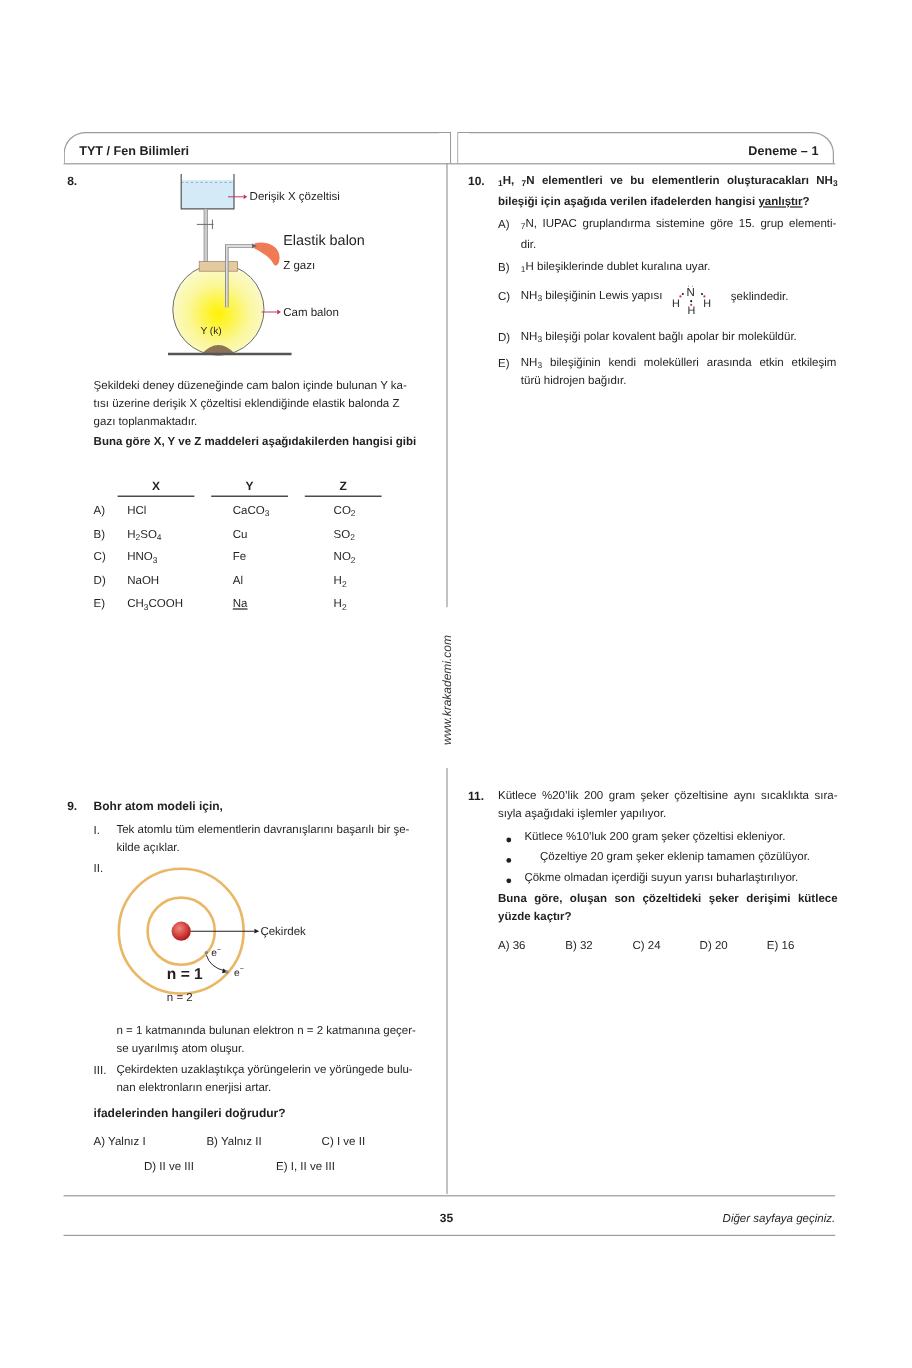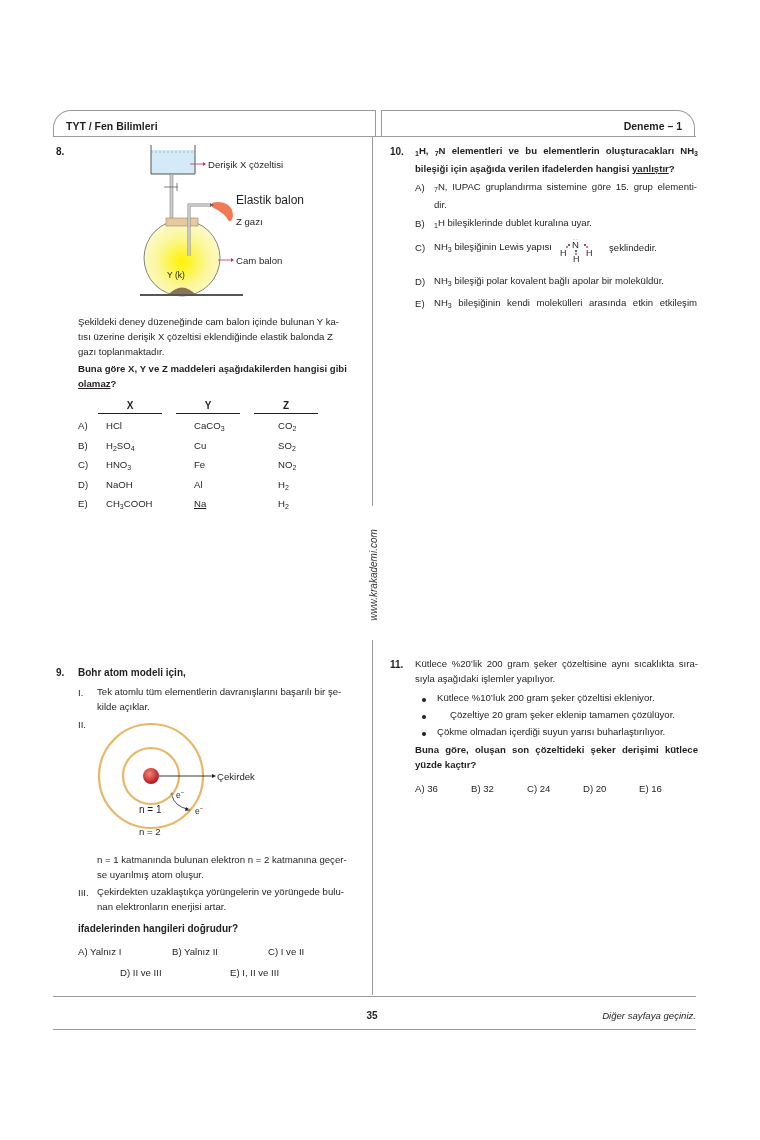--- a/index.html
+++ b/index.html
@@ -96,21 +96,20 @@
 <span class="abs" style="left:236px;top:255px;font-size:9.6px;">Cam balon</span>
 <span class="abs" style="left:167px;top:270px;font-size:8.5px;">Y (k)</span>
 
 <div class="para" style="left:78px;top:314px;width:280px;">
   <div>Şekildeki deney düzeneğinde cam balon içinde bulunan Y ka-</div>
   <div>tısı üzerine derişik X çözeltisi eklendiğinde elastik balonda Z</div>
   <div>gazı toplanmaktadır.</div>
 </div>
 <div class="para bold" style="left:78px;top:361px;width:285px;">
   <div>Buna göre X, Y ve Z maddeleri aşağıdakilerden hangisi gibi</div>
-  <div><u>olamaz</u><span>?</span></div>
 </div>
 
 <div class="tbl-head" style="left:98px;top:400px;width:64px;">X</div>
 <div class="tbl-head" style="left:176px;top:400px;width:64px;">Y</div>
 <div class="tbl-head" style="left:254px;top:400px;width:64px;">Z</div>
 <div class="tbl-rule" style="left:98px;top:413px;width:64px;"></div>
 <div class="tbl-rule" style="left:176px;top:413px;width:64px;"></div>
 <div class="tbl-rule" style="left:254px;top:413px;width:64px;"></div>
 
 <div id="q8-rows">
@@ -159,21 +158,21 @@
   <line x1="69" y1="54" x2="122" y2="54" stroke="#231f20" stroke-width="0.9"></line>
   <polygon points="122,52 126,54 122,56" fill="#231f20"></polygon>
   <path d="M 82 74 Q 85 84 97 87" fill="none" stroke="#231f20" stroke-width="0.8"></path>
   <polygon points="96,85 100,88 95,89" fill="#231f20"></polygon>
   <circle cx="82" cy="72" r="1.5" fill="#888"></circle>
   <circle cx="99" cy="88" r="1.5" fill="#888"></circle>
 </svg>
 <span class="abs" style="left:217px;top:771px;font-size:9.6px;">Çekirdek</span>
 <span class="abs" style="left:176px;top:789px;font-size:8.5px;"><span>e</span><sup style="font-size:6px;">−</sup></span>
 <span class="abs" style="left:195px;top:805px;font-size:8.5px;"><span>e</span><sup style="font-size:6px;">−</sup></span>
-<span class="abs" style="left:139px;top:804px;font-size:10px;">n = 1</span>
+<span class="abs" style="left:139px;top:804px;font-size:13px;font-weight:bold;">n = 1</span>
 <span class="abs" style="left:139px;top:826px;font-size:9.6px;">n = 2</span>
 
 <div class="para" style="left:97px;top:852px;width:262px;">
   <div>n = 1 katmanında bulunan elektron n = 2 katmanına geçer-</div>
   <div>se uyarılmış atom oluşur.</div>
 </div>
 <span class="abs" style="left:78px;top:887px;">III.</span>
 <div class="para" style="left:97px;top:884px;width:262px;">
   <div>Çekirdekten uzaklaştıkça yörüngelerin ve yörüngede bulu-</div>
   <div>nan elektronların enerjisi artar.</div>
@@ -230,20 +229,21 @@
 <span class="abs" style="left:609px;top:242px;">şeklindedir.</span>
 
 <span class="abs" style="left:415px;top:276px;">D)</span>
 <div class="para" style="left:434px;top:273px;width:263px;">
   <span>NH</span><sub>3</sub><span> bileşiği polar kovalent bağlı apolar bir moleküldür.</span>
 </div>
 
 <span class="abs" style="left:415px;top:298px;">E)</span>
 <div class="para" style="left:434px;top:295px;width:263px;">
   <div style="text-align:justify;text-align-last:justify;"><span>NH</span><sub>3</sub><span> bileşiğinin kendi molekülleri arasında etkin etkileşim</span></div>
+  <div>türü hidrojen bağıdır.</div>
 </div>
 
 <div class="qnum" style="left:390px;top:659px;">11.</div>
 <div class="para" style="left:415px;top:656px;width:283px;">
   <div style="text-align:justify;text-align-last:justify;">Kütlece %20’lik 200 gram şeker çözeltisine aynı sıcaklıkta sıra-</div>
   <div>sıyla aşağıdaki işlemler yapılıyor.</div>
 </div>
 
 <div class="bullet" style="left:422px;top:698px;"></div>
 <div class="abs" style="left:437px;top:692px;">Kütlece %10’luk 200 gram şeker çözeltisi ekleniyor.</div>

